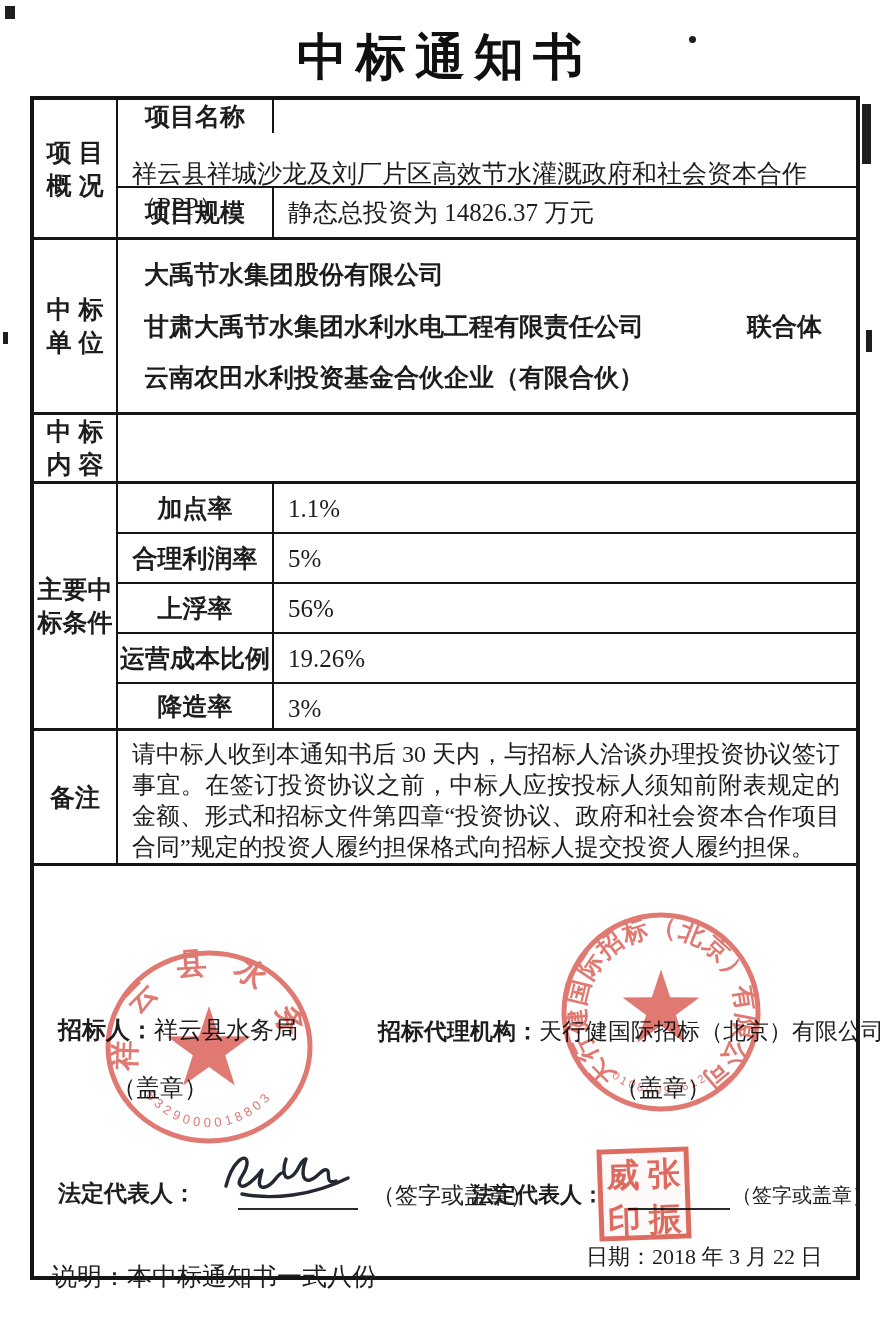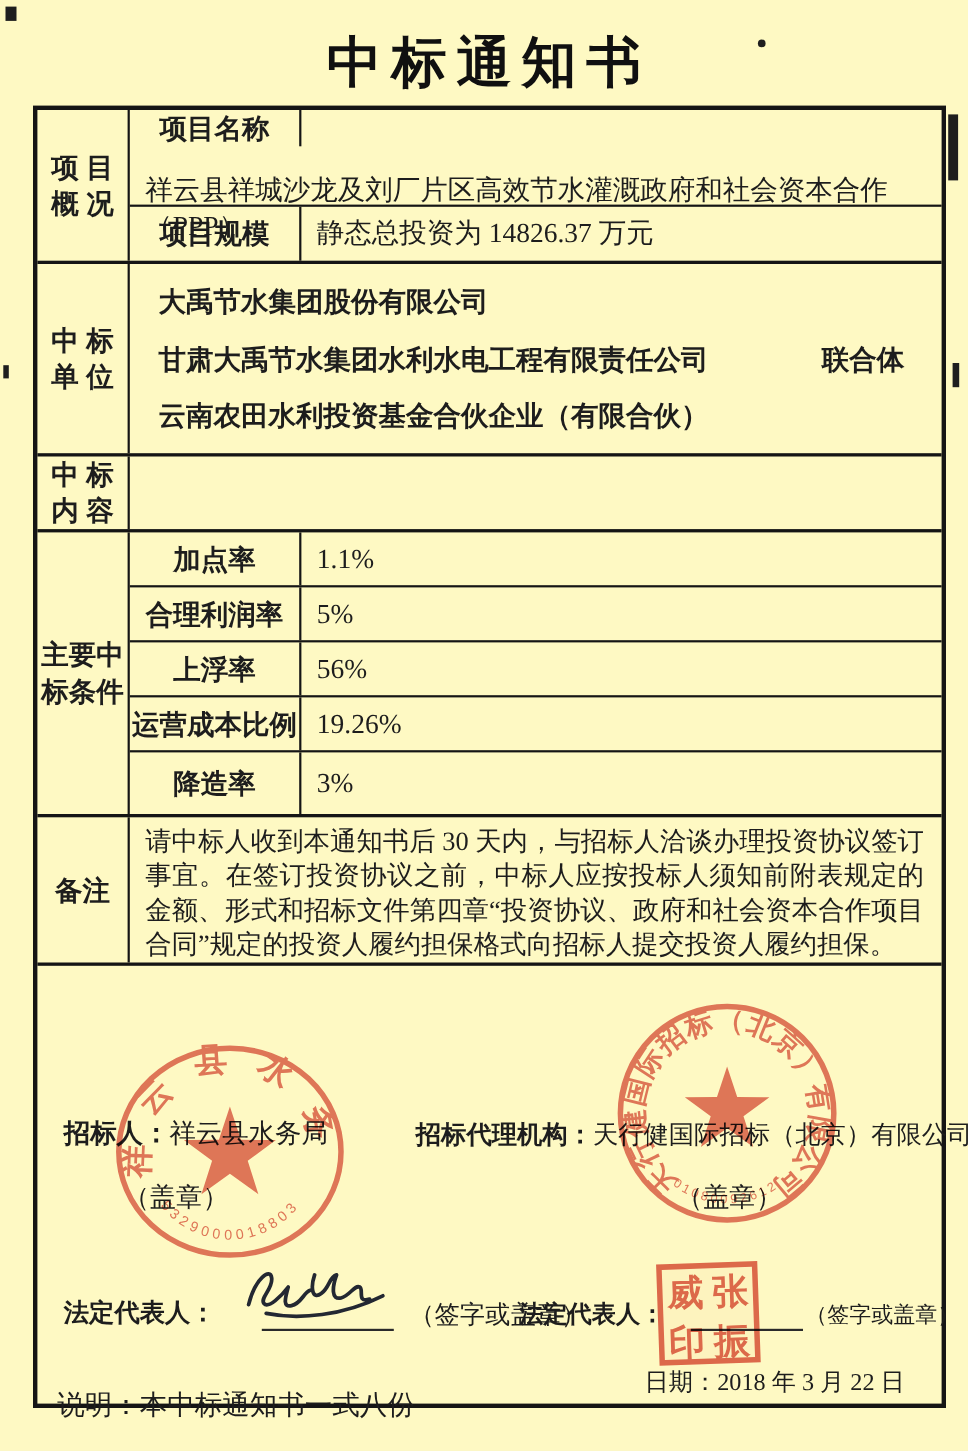--- a/index.html
+++ b/index.html
@@ -1,21 +1,21 @@
 <!DOCTYPE html>
 <html><head>
 <meta charset="utf-8">
 <style>
   * { box-sizing: border-box; margin: 0; padding: 0; }
   html, body { background: #e9e9e9; }
   .page {
     position: relative;
     width: 880px;
     height: 1319px;
-    background: #fef9c3;
+    background: #ffffff;
     overflow: hidden;
     font-family: "Liberation Sans", sans-serif;
     color: #1d1d1d;
     margin: 0 auto;
   }
   .title {
     position: absolute;
     top: 24px; left: 0; width: 100%;
     text-align: center;
     font-size: 50px;
@@ -40,21 +40,21 @@
     display: flex; flex-direction: column;
     align-items: center; justify-content: center;
     font-weight: bold; font-size: 25px;
     text-align: center;
   }
   .sub { flex: 1; display: flex; flex-direction: column; }
   .subrow { display: flex; border-bottom: 2px solid #151515; }
   .subrow.last { border-bottom: none; }
   .rA1 { height: 88px; flex-direction: column; } .rA2 { height: 49px; }
   .rC1 { height: 82px; } .rC2 { height: 52px; }
-  .rD  { height: 50px; } .rD.last { height: 56px; }
+  .rD  { height: 50px; } .rD.last { height: 44px; }
   .cell-label {
     width: 156px; min-width: 156px;
     border-right: 2px solid #151515;
     display: flex; align-items: center; justify-content: center;
     font-weight: bold; font-size: 25px; text-align: center;
   }
   .cell-value {
     flex: 1;
     display: flex; align-items: center;
     padding: 24px 14px;

